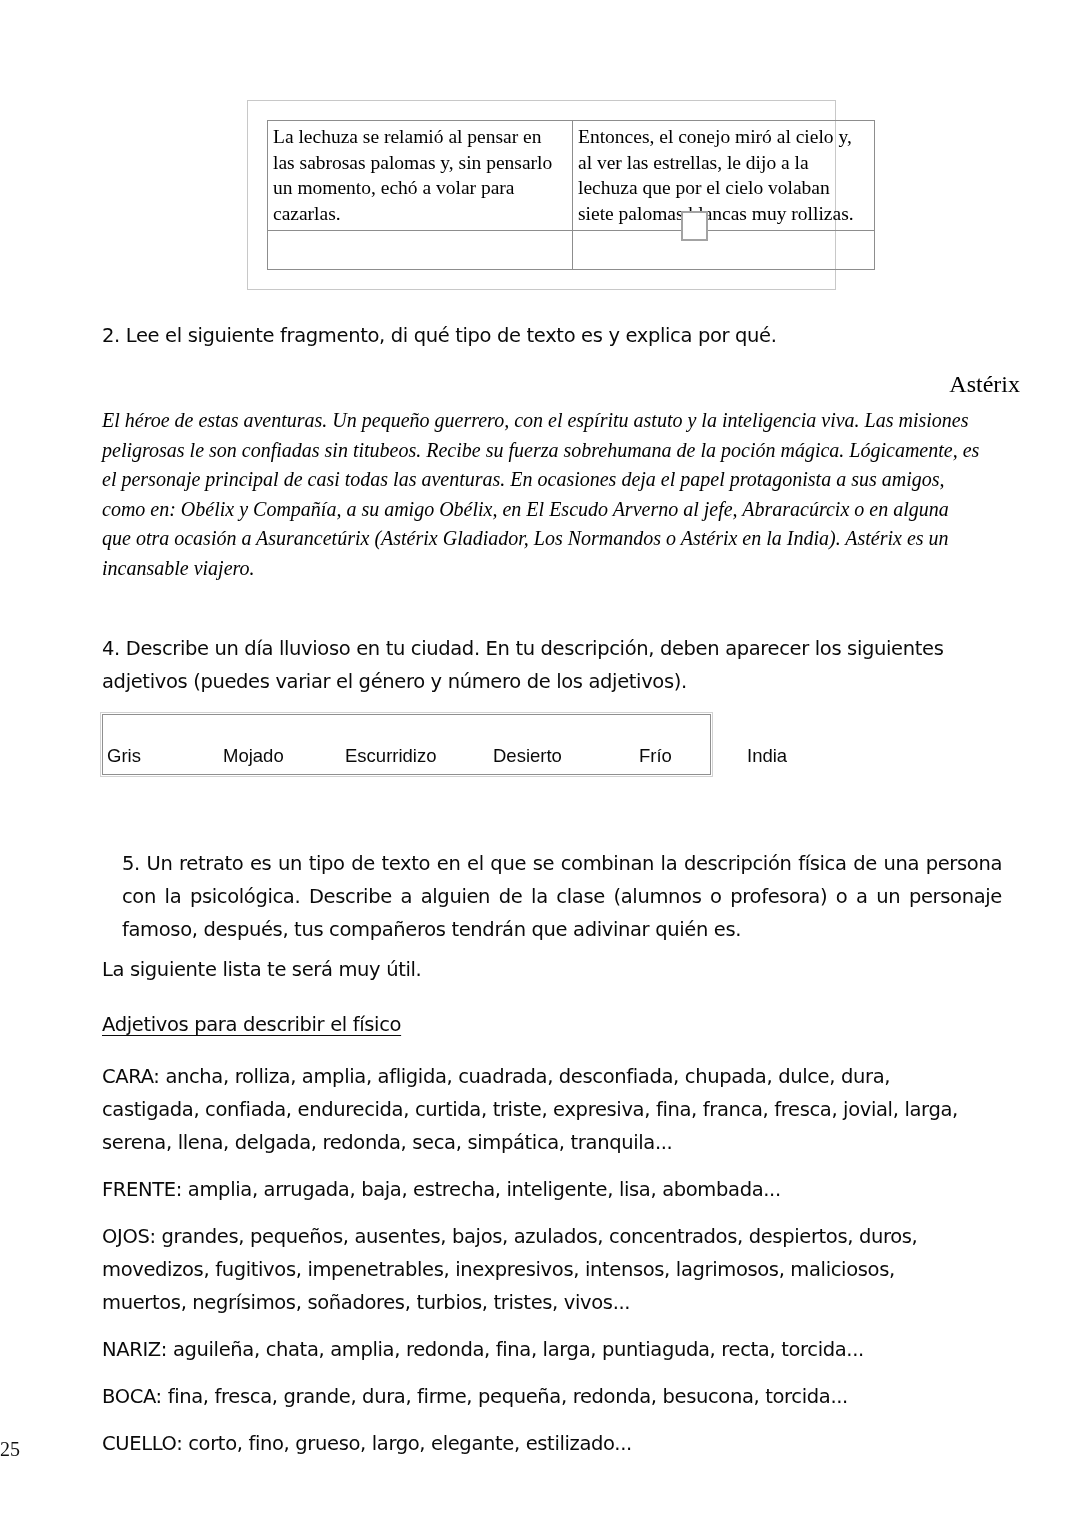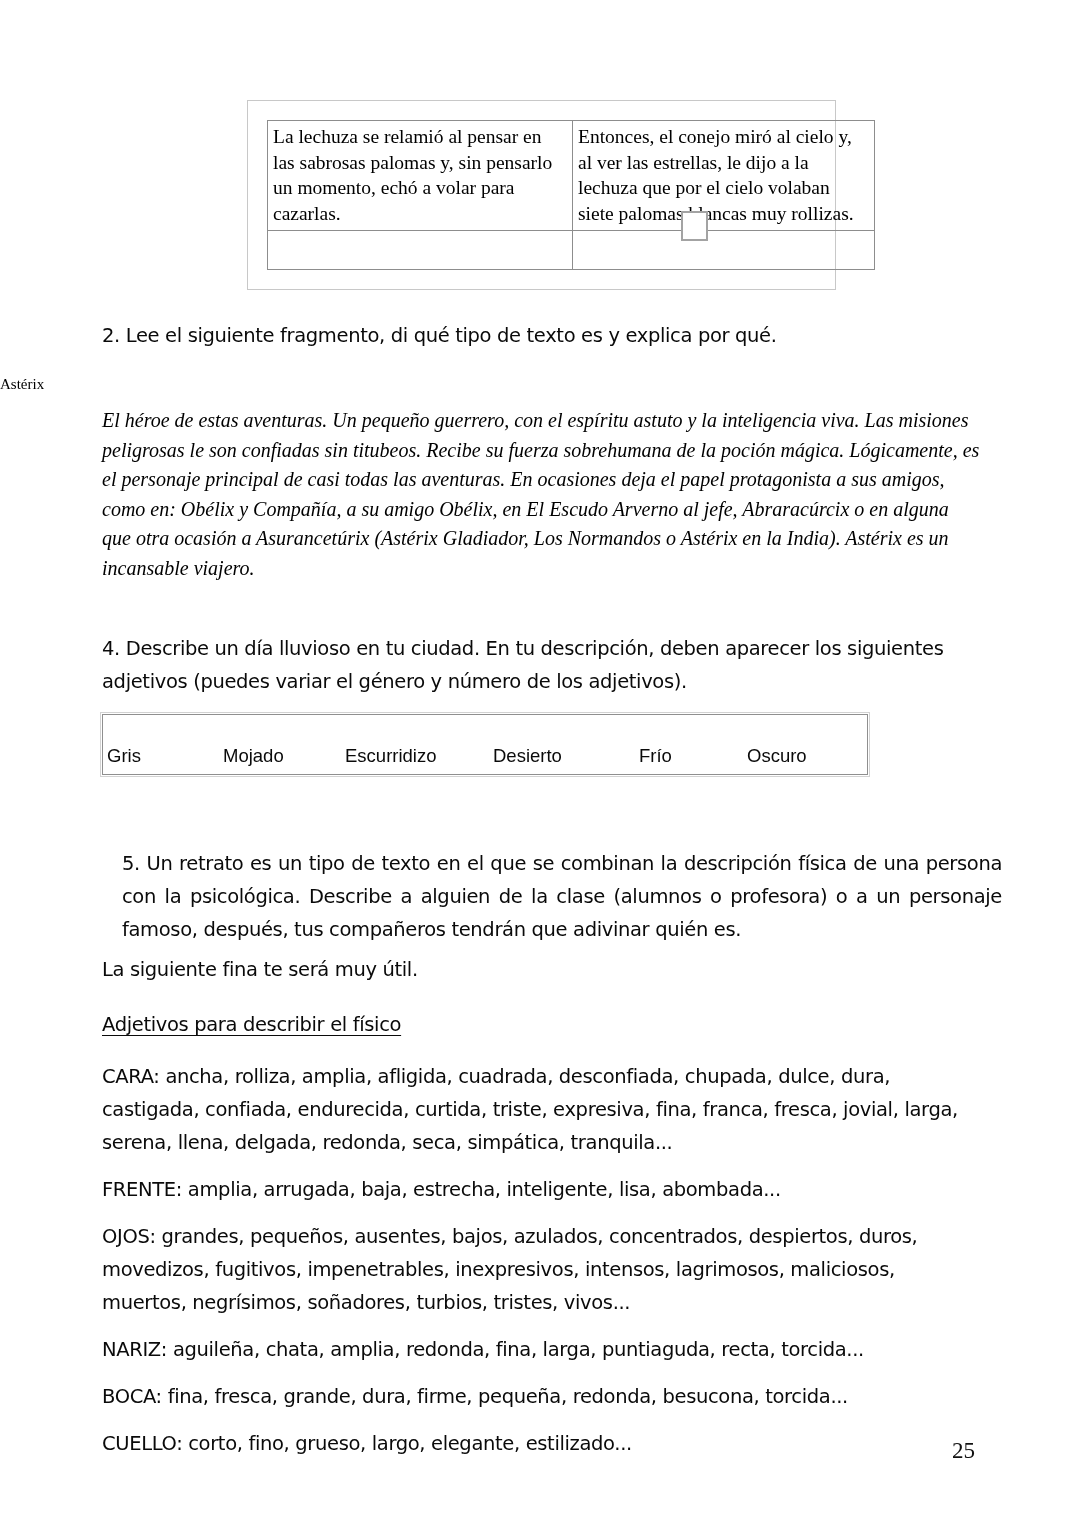--- a/index.html
+++ b/index.html
@@ -79,43 +79,43 @@
     text-decoration: underline;
     text-underline-offset: 4px;
   }
 
   
   .asterix-title {
     position: absolute;
     left: 0;
     top: 371px;
     width: 1020px;
-    text-align: left;
-    font-family: "Liberation Serif", "DejaVu Serif", serif;
-    font-size: 15px;
+    text-align: right;
+    font-family: "Liberation Serif", "DejaVu Serif", serif;
+    font-size: 24px;
     line-height: 26px;
   }
   .asterix-body {
     position: absolute;
     left: 102px;
     top: 406px;
     width: 880px;
     font-family: "Liberation Serif", "DejaVu Serif", serif;
     font-style: italic;
     font-size: 20px;
     line-height: 29.5px;
     text-align: left;
   }
 
   
   .adj-box {
     position: absolute;
     left: 100px;
     top: 712px;
-    width: 770px;
+    width: 613px;
     height: 65px;
     border: 1px solid #d2d2d2;
     box-sizing: border-box;
     background: #ffffff;
   }
   .adj-box-inner {
     position: absolute;
     left: 1px;
     top: 1px;
     right: 1px;
@@ -160,23 +160,22 @@
     margin: 0 0 14px 0;
   }
   .phys-list p:last-child { margin-bottom: 0; }
 
   
   .page-number {
     position: absolute;
     left: 0;
     top: 1438px;
     width: 975px;
-    text-align: right;
-    font-family: "Liberation Serif", "DejaVu Serif", serif;
-    font-size: 23px;
+    font-family: "Liberation Serif", "DejaVu Serif", serif;
+    font-size: 20px;
     color: #111111;
   }
 </style>
 </head>
 <body>
 
 <div class="page">
 
   <div class="story-table">
     <table>
@@ -201,27 +200,27 @@
   <div class="qtext q4">4. Describe un día lluvioso en tu ciudad. En tu descripción, deben aparecer los siguientes adjetivos (puedes variar el género y número de los adjetivos).</div>
 
   <div class="adj-box">
     <div class="adj-box-inner">
       <div class="adj-row">
         <span class="adj-0">Gris</span>
         <span class="adj-1">Mojado</span>
         <span class="adj-2">Escurridizo</span>
         <span class="adj-3">Desierto</span>
         <span class="adj-4">Frío</span>
-        <span class="adj-5">Oscuro</span>
+        <span class="adj-5">India</span>
       </div>
     </div>
   </div>
 
   <div class="qtext q5">5. Un retrato es un tipo de texto en el que se combinan la descripción física de una persona con la psicológica. Describe a alguien de la clase (alumnos o profesora) o a un personaje famoso, después, tus compañeros tendrán que adivinar quién es.</div>
-  <div class="qtext lista">La siguiente fina te será muy útil.</div>
+  <div class="qtext lista">La siguiente lista te será muy útil.</div>
   <div class="qtext subhead">Adjetivos para describir el físico</div>
 
   <div class="phys-list">
     <p>CARA: ancha, rolliza, amplia, afligida, cuadrada, desconfiada, chupada, dulce, dura, castigada, confiada, endurecida, curtida, triste, expresiva, fina, franca, fresca, jovial, larga, serena, llena, delgada, redonda, seca, simpática, tranquila...</p>
     <p>FRENTE: amplia, arrugada, baja, estrecha, inteligente, lisa, abombada...</p>
     <p>OJOS: grandes, pequeños, ausentes, bajos, azulados, concentrados, despiertos, duros, movedizos, fugitivos, impenetrables, inexpresivos, intensos, lagrimosos, maliciosos, muertos, negrísimos, soñadores, turbios, tristes, vivos...</p>
     <p>NARIZ: aguileña, chata, amplia, redonda, fina, larga, puntiaguda, recta, torcida...</p>
     <p>BOCA: fina, fresca, grande, dura, firme, pequeña, redonda, besucona, torcida...</p>
     <p>CUELLO: corto, fino, grueso, largo, elegante, estilizado...</p>
   </div>

